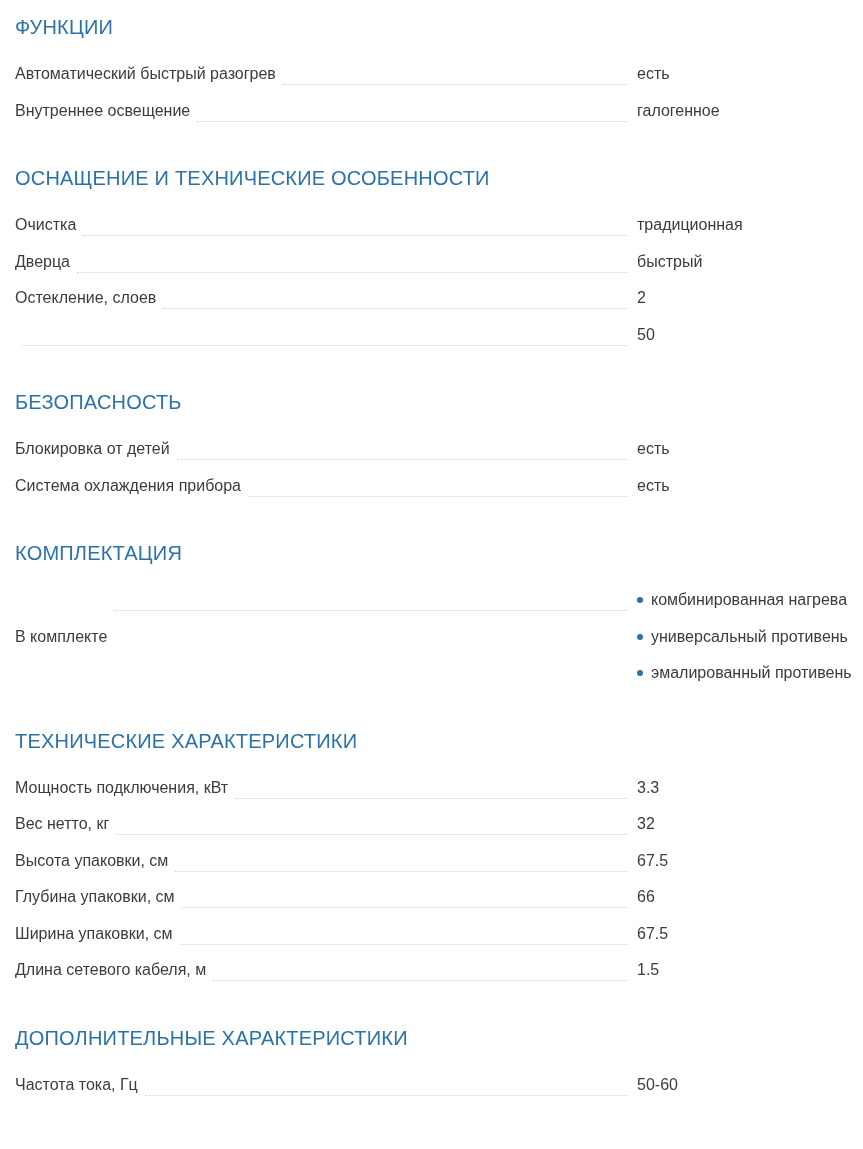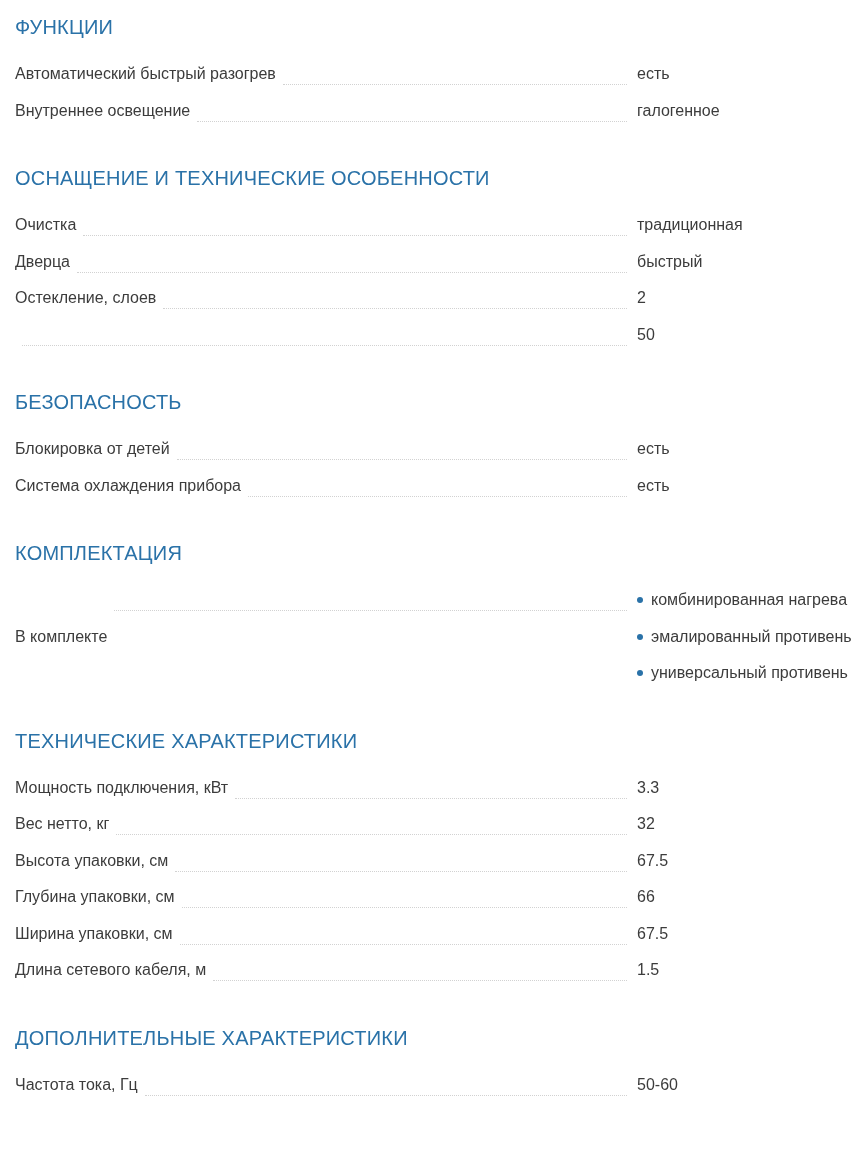--- a/index.html
+++ b/index.html
@@ -132,25 +132,25 @@
       <span class="spec-label">В комплекте</span>
       <span class="leader"></span>
       <span class="spec-value">
         <ul class="value-list">
           <li class="value-item">
             <span class="bullet-dot"></span>
             <span>комбинированная нагрева</span>
           </li>
           <li class="value-item">
             <span class="bullet-dot"></span>
-            <span>эмалированный противень</span>
+            <span>универсальный противень</span>
           </li>
           <li class="value-item">
             <span class="bullet-dot"></span>
-            <span>универсальный противень</span>
+            <span>эмалированный противень</span>
           </li>
         </ul>
       </span>
     </div>
   </section>
 
   <section class="section">
     <h2 class="section-title">ТЕХНИЧЕСКИЕ ХАРАКТЕРИСТИКИ</h2>
     <div class="spec-row">
       <span class="spec-label">Мощность подключения, кВт</span>

